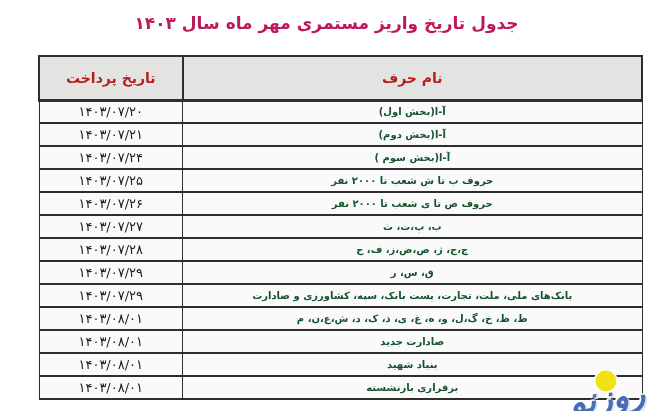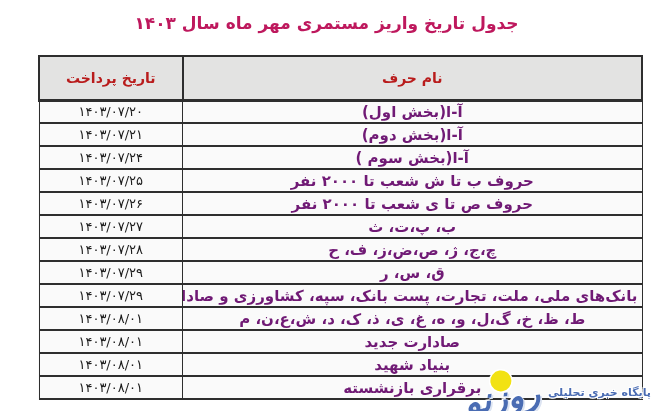--- a/index.html
+++ b/index.html
@@ -58,23 +58,23 @@
     border-left-width:1px;
     border-right-width:1px;
     text-align:center;
     vertical-align:middle;
     background:var(--row-bg);
     padding:0 4px;
     white-space:nowrap;
     overflow:hidden;
   }
   td.name-cell{
-    font-size:15px;
-    font-weight:bold;
-    color:#701a75;
+    font-size:10px;
+    font-weight:bold;
+    color:#14532d;
   }
   td.date-cell{
     font-size:13px;
     font-weight:500;
     color:#1a1a1a;
     letter-spacing:1px;
   }
   
   .watermark{
     position:absolute;
@@ -206,18 +206,17 @@
 
   <tr>
     <td class="name-cell">برقراری بازنشسته</td>
     <td class="date-cell">۱۴۰۳/۰۸/۰۱</td>
   </tr>
 </tbody>
   </table>
 </div>
 
 <div class="watermark">
-  <span class="logo-tagline">پایگاه خبری تحلیلی</span>
   <span class="logo-mark">
     <span class="logo-dot"></span>
     <span class="logo-text">روزنو</span>
   </span>
 </div>
 
 </body></html>

